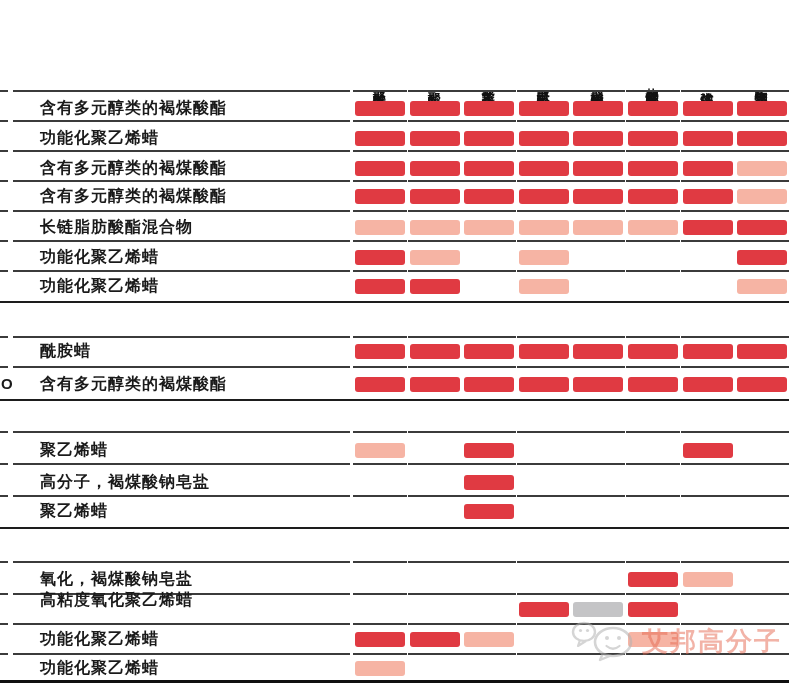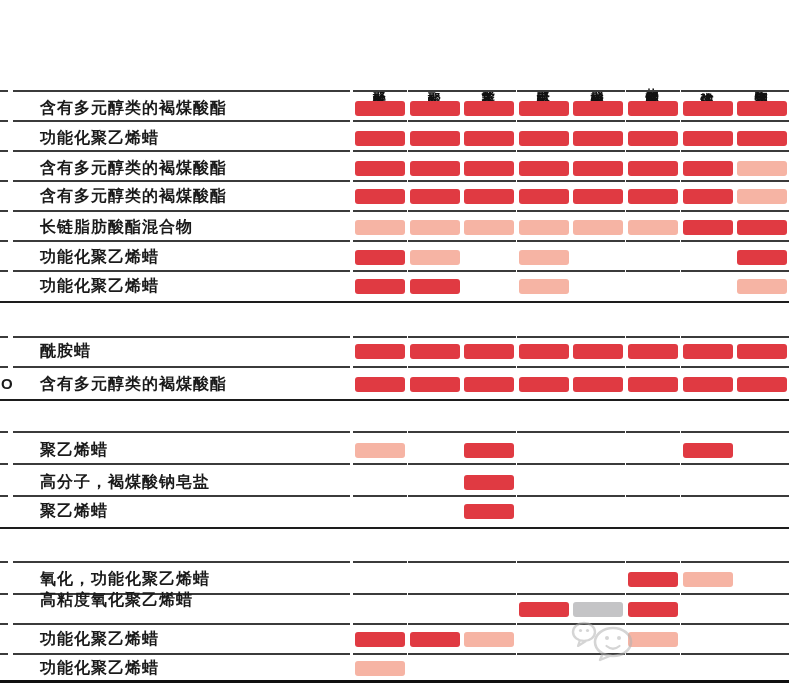--- a/index.html
+++ b/index.html
@@ -252,21 +252,21 @@
       <div class="hline" style="left: 0px; top: 561px; width: 8px;"></div>
       <div class="hline" style="left: 13px; top: 561px; width: 337px;"></div>
       <div class="hline" style="left: 353px; top: 561px; width: 54px;"></div>
       <div class="hline" style="left: 408px; top: 561px; width: 54px;"></div>
       <div class="hline" style="left: 462px; top: 561px; width: 54px;"></div>
       <div class="hline" style="left: 517px; top: 561px; width: 54px;"></div>
       <div class="hline" style="left: 571px; top: 561px; width: 54px;"></div>
       <div class="hline" style="left: 626px; top: 561px; width: 54px;"></div>
       <div class="hline" style="left: 681px; top: 561px; width: 54px;"></div>
       <div class="hline" style="left: 735px; top: 561px; width: 54px;"></div>
-      <div class="row-label" style="top: 569px;">氧化，功能化聚乙烯蜡</div>
+      <div class="row-label" style="top: 569px;">氧化，褐煤酸钠皂盐</div>
       <div class="bar" style="left: 628px; top: 572px; width: 50px; height: 15px; background: rgb(224, 58, 66);"></div>
       <div class="bar" style="left: 683px; top: 572px; width: 50px; height: 15px; background: rgb(246, 180, 164);"></div>
       <div class="hline" style="left: 0px; top: 593px; width: 8px;"></div>
       <div class="hline" style="left: 13px; top: 593px; width: 337px;"></div>
       <div class="hline" style="left: 353px; top: 593px; width: 54px;"></div>
       <div class="hline" style="left: 408px; top: 593px; width: 54px;"></div>
       <div class="hline" style="left: 462px; top: 593px; width: 54px;"></div>
       <div class="hline" style="left: 517px; top: 593px; width: 54px;"></div>
       <div class="hline" style="left: 571px; top: 593px; width: 54px;"></div>
       <div class="hline" style="left: 626px; top: 593px; width: 54px;"></div>
@@ -311,14 +311,15 @@
       <ellipse cx="14" cy="13" rx="11" ry="9" fill="none" stroke="#b3b3b3" stroke-width="2.4"></ellipse>
       <path d="M10 21 L8 27 L16 22" fill="none" stroke="#b3b3b3" stroke-width="2.2" stroke-linejoin="round"></path>
       <circle cx="10.5" cy="11.5" r="1.6" fill="#b3b3b3"></circle>
       <circle cx="17.5" cy="11.5" r="1.6" fill="#b3b3b3"></circle>
       <ellipse cx="43" cy="23" rx="18" ry="14" fill="none" stroke="#b3b3b3" stroke-width="2.6"></ellipse>
       <path d="M33 34 L30 41 L41 36.5" fill="none" stroke="#b3b3b3" stroke-width="2.4" stroke-linejoin="round"></path>
       <circle cx="37" cy="19" r="2" fill="#b3b3b3"></circle>
       <circle cx="49" cy="19" r="2" fill="#b3b3b3"></circle>
       <path d="M36.5 27 q6.5 5.5 13 0" fill="none" stroke="#b3b3b3" stroke-width="2.2" stroke-linecap="round"></path>
     </svg>
+    <span class="wm-text">艾邦高分子</span>
   </div>
 </div>
 
 </body></html>

